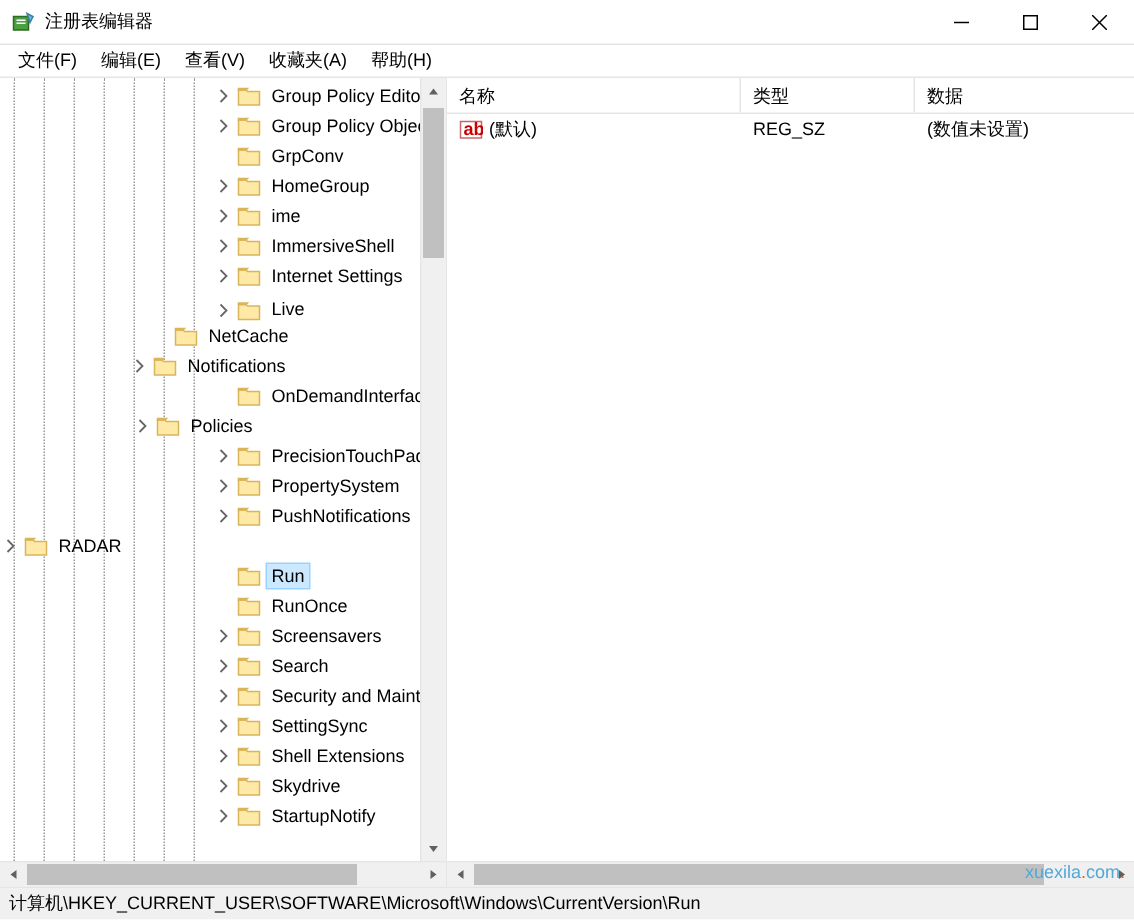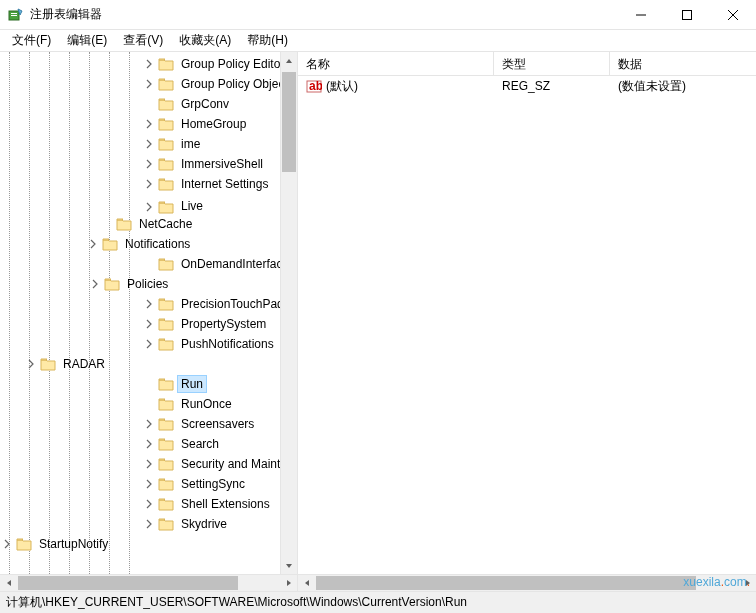--- a/index.html
+++ b/index.html
@@ -262,21 +262,21 @@
               <svg width="10" height="10">
                 <path d="M3 1 L7 5 L3 9" fill="none" stroke="#666" stroke-width="1.2"></path>
               </svg>
             </span>
             <span class="folder"><svg width="16" height="14" viewBox="0 0 16 14">
                 <path d="M1 3 L6 3 L7 4 L15 4 L15 13 L1 13 Z" fill="#ffe9a6" stroke="#d9b55a" stroke-width="1"></path>
                 <path d="M1 3 L6 3 L7 2 L1 2 Z" fill="#ffe9a6" stroke="#d9b55a"></path>
               </svg></span>
             <span class="nlabel">PushNotifications</span>
           </div>
-          <div class="node" style=" margin-left: 24px;">
+          <div class="node" style="">
             <span class="expander">
               <svg width="10" height="10">
                 <path d="M3 1 L7 5 L3 9" fill="none" stroke="#666" stroke-width="1.2"></path>
               </svg>
             </span>
             <span class="folder"><svg width="16" height="14" viewBox="0 0 16 14">
                 <path d="M1 3 L6 3 L7 4 L15 4 L15 13 L1 13 Z" fill="#ffe9a6" stroke="#d9b55a" stroke-width="1"></path>
                 <path d="M1 3 L6 3 L7 2 L1 2 Z" fill="#ffe9a6" stroke="#d9b55a"></path>
               </svg></span>
             <span class="nlabel">RADAR</span>
@@ -362,21 +362,21 @@
               <svg width="10" height="10">
                 <path d="M3 1 L7 5 L3 9" fill="none" stroke="#666" stroke-width="1.2"></path>
               </svg>
             </span>
             <span class="folder"><svg width="16" height="14" viewBox="0 0 16 14">
                 <path d="M1 3 L6 3 L7 4 L15 4 L15 13 L1 13 Z" fill="#ffe9a6" stroke="#d9b55a" stroke-width="1"></path>
                 <path d="M1 3 L6 3 L7 2 L1 2 Z" fill="#ffe9a6" stroke="#d9b55a"></path>
               </svg></span>
             <span class="nlabel">Skydrive</span>
           </div>
-          <div class="node" style="">
+          <div class="node" style="padding-left: 142px;">
             <span class="expander">
               <svg width="10" height="10">
                 <path d="M3 1 L7 5 L3 9" fill="none" stroke="#666" stroke-width="1.2"></path>
               </svg>
             </span>
             <span class="folder"><svg width="16" height="14" viewBox="0 0 16 14">
                 <path d="M1 3 L6 3 L7 4 L15 4 L15 13 L1 13 Z" fill="#ffe9a6" stroke="#d9b55a" stroke-width="1"></path>
                 <path d="M1 3 L6 3 L7 2 L1 2 Z" fill="#ffe9a6" stroke="#d9b55a"></path>
               </svg></span>
             <span class="nlabel">StartupNotify</span>

